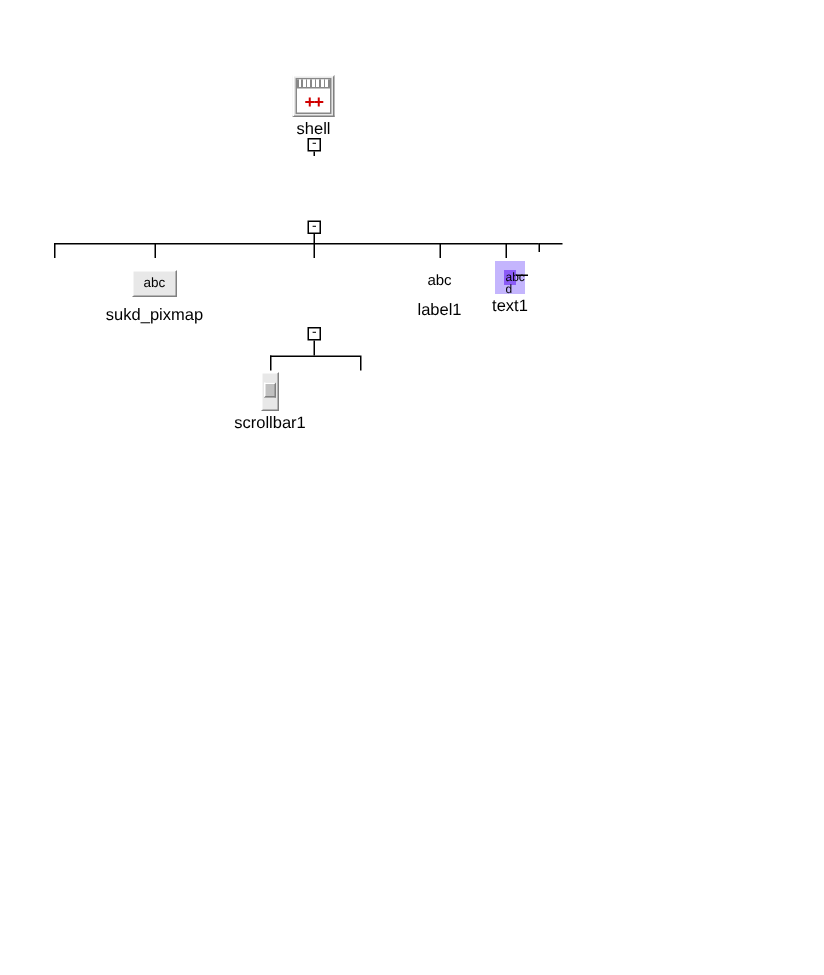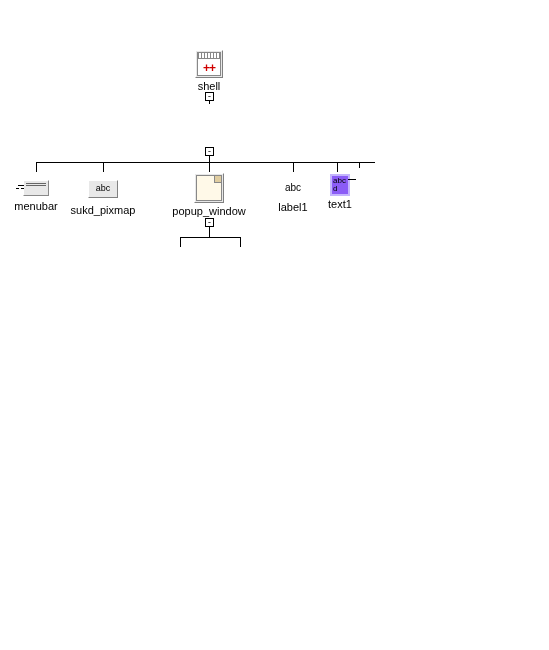--- a/index.html
+++ b/index.html
@@ -144,21 +144,21 @@
   }
 
   
   .flat-abc {
     font-size:10px;
   }
 
   
   .text-inner {
     width:20px; height:22px;
-    border:2px solid #c4b5fd;
+    border:6px solid #c4b5fd;
     background:#8b5cf6;
     font-size:8px;
     line-height:8px;
     padding:1px 1px;
     box-sizing:border-box;
     text-align:left;
     position:relative;
   }
   .text-dash {
     position:absolute; right:-8px; top:3px;
@@ -209,53 +209,43 @@
         <div class="shell-top"></div>
         <div class="shell-pp">++</div>
       </div>
     </div>
     <div class="label">shell</div>
   </div>
   <div class="toggle" style="left:205px; top:92px;">-</div>
 
   <div class="toggle" style="left:205px; top:147px;">-</div>
 
-  <div class="node" style="left:6px; top:178px;">
-    <div style="position:relative; height:20px; display:flex; align-items:center;">
-      <div class="menubar-inner">
-        <div class="menubar-dash"></div>
-        <div class="menubar-dash2"></div>
-        <div class="menubar-stripes"></div>
-      </div>
-    </div>
-    <div class="label">menubar</div>
-  </div>
 
   <div class="node node-wide" style="left:58px; top:180px;">
     <div class="abc-btn">abc</div>
     <div class="label" style="margin-top:6px;">sukd_pixmap</div>
   </div>
 
-  <div class="node node-wide" style="left:164px; top:173px;">
-    <div class="icon-box" style="width:30px;height:30px;">
-      <div class="popup-inner"></div>
-    </div>
-    <div class="label">popup_window</div>
-  </div>
   <div class="toggle" style="left:205px; top:218px;">-</div>
 
   <div class="node" style="left:263px; top:182px;">
     <div class="flat-abc">abc</div>
     <div class="label" style="margin-top:8px;">label1</div>
   </div>
 
   <div class="node" style="left:318px; top:174px; width:44px;">
     <div class="text-inner">
       <span>abc
 d</span>
       <div class="text-dash"></div>
     </div>
     <div class="label">text1</div>
   </div>
 
+  <div class="node" style="left:150px; top:248px;">
+    <div class="sb-inner">
+        <div class="sb-thumb"></div>
+      </div>
+    <div class="label">scrollbar1</div>
+  </div>
 
 
 </div>
 
 </body></html>

